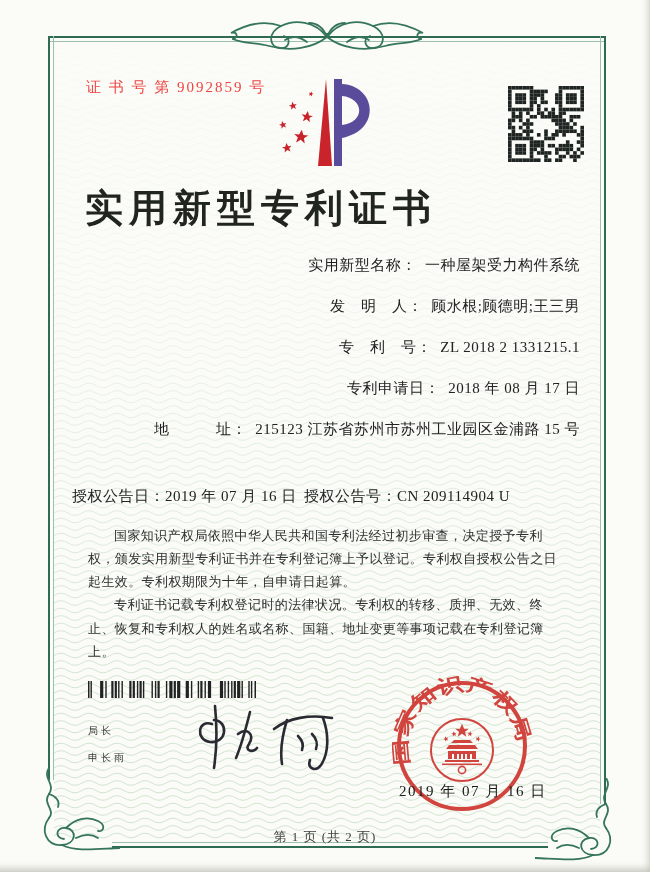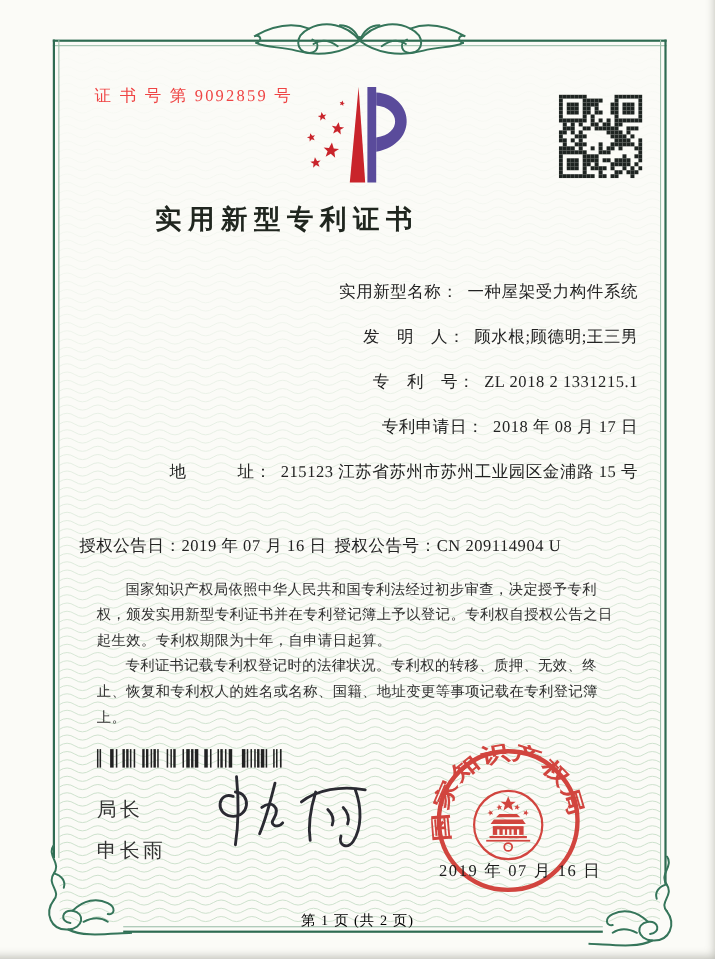--- a/index.html
+++ b/index.html
@@ -14,36 +14,36 @@
   .b-right{left:600px;top:36px;width:6px;height:768px;border-right:2px solid #2e6b52;border-left:1px solid #9dbfab;}
   .b-bottom{left:112px;top:842px;width:436px;height:6px;border-bottom:2px solid #2e6b52;border-top:1px solid #9dbfab;}
   .orn{position:absolute;pointer-events:none;}
   .guilloche{position:absolute;left:54px;top:42px;width:546px;height:800px;}
   .fade{position:absolute;left:54px;top:42px;width:546px;height:800px;
         background:linear-gradient(180deg,rgba(251,251,247,.96) 0%,rgba(251,251,247,.8) 28%,rgba(251,251,247,.45) 55%,rgba(251,251,247,.08) 82%);}
   .cert-no{position:absolute;left:86px;top:78px;font-size:15px;letter-spacing:2px;color:#ef4444;}
   .logo{position:absolute;left:270px;top:74px;width:124px;height:96px;}
   .qr{position:absolute;left:508px;top:86px;width:76px;height:76px;}
   .title{position:absolute;left:0;top:183px;width:522px;text-align:center;
-         font-size:24px;font-weight:600;letter-spacing:6px;color:#20261f;}
+         font-size:38px;font-weight:600;letter-spacing:6px;color:#20261f;}
   .fields{position:absolute;left:88px;top:256px;width:492px;font-size:15px;letter-spacing:.5px;color:#222;text-align:right;}
   .f-row{margin-bottom:22px;white-space:nowrap;}
   .f-label{display:inline-block;min-width:86px;}
   .f-value{margin-left:4px;}
   .grant-row{position:absolute;left:72px;top:487px;width:500px;font-size:15px;letter-spacing:.5px;color:#222;white-space:nowrap;}
   .grant-second{position:absolute;left:232px;top:0;}
   .body-text{position:absolute;left:88px;top:524px;width:480px;color:#2e2e2e;}
   .body-text p{margin:0;font-size:13px;line-height:1.78;text-indent:2em;letter-spacing:.4px;}
   .barcode{position:absolute;left:88px;top:681px;width:170px;height:17px;}
-  .signer{position:absolute;left:88px;top:724px;font-size:18px;letter-spacing:3px;color:#333;}
+  .signer{position:absolute;left:88px;top:724px;font-size:10px;letter-spacing:3px;color:#333;}
   .signer .name{margin-top:13px;}
   .sig{position:absolute;left:182px;top:694px;width:172px;height:86px;}
   .seal{position:absolute;left:392px;top:676px;width:140px;height:140px;opacity:.93;}
   .seal-date{position:absolute;left:399px;top:782px;font-size:15px;letter-spacing:1.5px;color:#1c1c1c;z-index:6;}
-  .footer{position:absolute;left:0;top:828px;width:650px;text-align:center;font-size:13px;letter-spacing:1px;color:#000000;}
+  .footer{position:absolute;left:0;top:828px;width:650px;text-align:center;font-size:13px;letter-spacing:1px;color:#404040;}
 </style>
 </head>
 <body>
 
 <div class="page">
 
   <svg class="guilloche" viewBox="0 0 546 800">
       <g fill="none" stroke="#bcd8bd" stroke-width="0.9" opacity="0.8">
         <path d="M0,6.0 q7,-4.6 14,0 t14,0 q7,-4.6 14,0 t14,0 q7,-4.6 14,0 t14,0 q7,-4.6 14,0 t14,0 q7,-4.6 14,0 t14,0 q7,-4.6 14,0 t14,0 q7,-4.6 14,0 t14,0 q7,-4.6 14,0 t14,0 q7,-4.6 14,0 t14,0 q7,-4.6 14,0 t14,0 q7,-4.6 14,0 t14,0 q7,-4.6 14,0 t14,0 q7,-4.6 14,0 t14,0 q7,-4.6 14,0 t14,0 q7,-4.6 14,0 t14,0 q7,-4.6 14,0 t14,0 q7,-4.6 14,0 t14,0 q7,-4.6 14,0 t14,0 q7,-4.6 14,0 t14,0 q7,-4.6 14,0 t14,0"></path>
         <path d="M0,13.5 q7,-4.6 14,0 t14,0 q7,-4.6 14,0 t14,0 q7,-4.6 14,0 t14,0 q7,-4.6 14,0 t14,0 q7,-4.6 14,0 t14,0 q7,-4.6 14,0 t14,0 q7,-4.6 14,0 t14,0 q7,-4.6 14,0 t14,0 q7,-4.6 14,0 t14,0 q7,-4.6 14,0 t14,0 q7,-4.6 14,0 t14,0 q7,-4.6 14,0 t14,0 q7,-4.6 14,0 t14,0 q7,-4.6 14,0 t14,0 q7,-4.6 14,0 t14,0 q7,-4.6 14,0 t14,0 q7,-4.6 14,0 t14,0 q7,-4.6 14,0 t14,0 q7,-4.6 14,0 t14,0 q7,-4.6 14,0 t14,0"></path>

